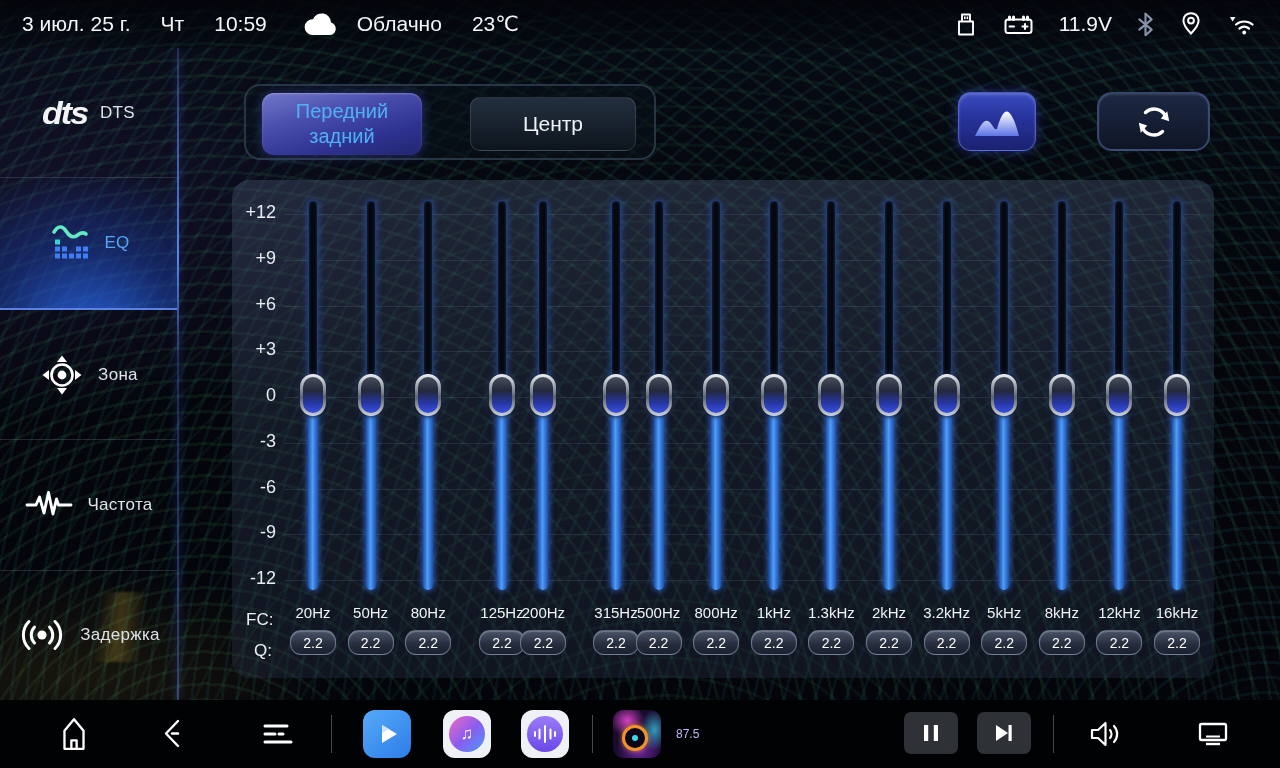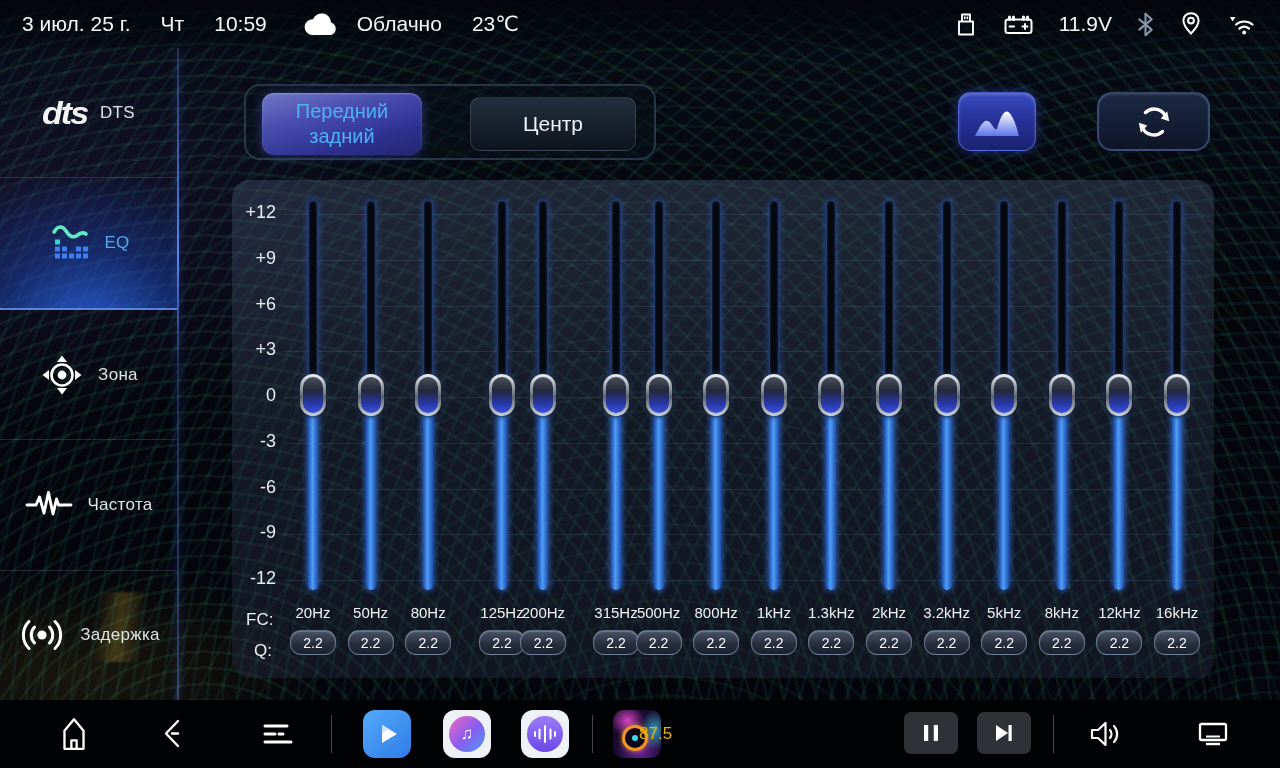--- a/index.html
+++ b/index.html
@@ -151,21 +151,21 @@
   }
   .radio-ring{
     position:absolute; left:9px; top:15px; width:26px; height:26px; border-radius:50%;
     border:3px solid #f0942a; background:#0c0618; box-shadow:0 0 5px rgba(240,150,40,0.8);
   }
   .radio-ring::after{ content:""; position:absolute; left:7px; top:7px; width:6px; height:6px; border-radius:50%; background:#3ad8e8; }
   .media-btn{
     position:absolute; top:12px; width:54px; height:42px; border-radius:7px; background:#2e3136;
     display:flex; align-items:center; justify-content:center; cursor:pointer;
   }
-  .radio-freq{ position:absolute; left:639px; top:50%; transform:translateY(-50%); font-size:17px; color:#eab308; }
+  .radio-freq{ position:absolute; left:676px; top:50%; transform:translateY(-50%); font-size:12px; color:#c4b5fd; }
 </style>
 </head>
 <body>
 
 <div class="bg-fx"></div>
 <div class="bg-streak"></div>
 
 <div class="status-bar">
   <span>3 июл. 25 г.</span>
   <span class="sb-gap"></span>

